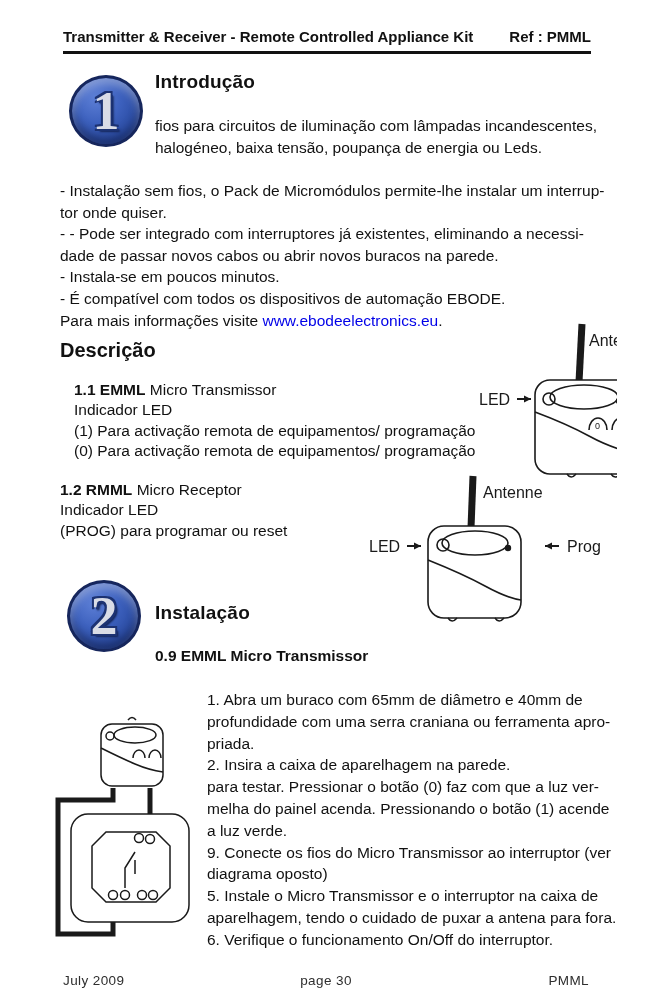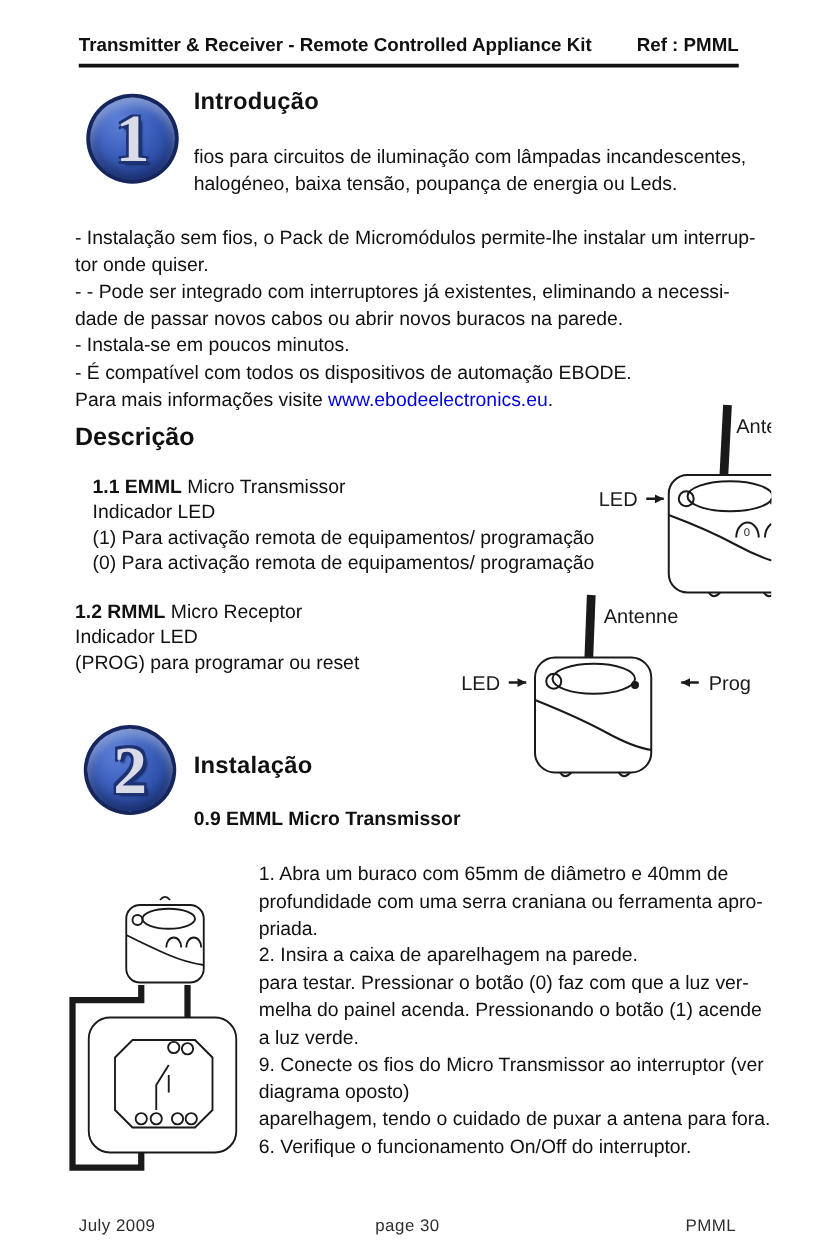--- a/index.html
+++ b/index.html
@@ -163,20 +163,21 @@
   <div class="abs body-txt" style="left:174px; top:673px; line-height:21.8px;">
     <div>1. Abra um buraco com 65mm de diâmetro e 40mm de</div>
     <div>profundidade com uma serra craniana ou ferramenta apro-</div>
     <div>priada.</div>
     <div>2. Insira a caixa de aparelhagem na parede.</div>
     <div>para testar. Pressionar o botão (0) faz com que a luz ver-</div>
     <div>melha do painel acenda. Pressionando o botão (1) acende</div>
     <div>a luz verde.</div>
     <div>9. Conecte os fios do Micro Transmissor ao interruptor (ver</div>
     <div>diagrama oposto)</div>
+    <div>5. Instale o Micro Transmissor e o interruptor na caixa de</div>
     <div>aparelhagem, tendo o cuidado de puxar a antena para fora.</div>
     <div>6. Verifique o funcionamento On/Off do interruptor.</div>
   </div>
 
   <div class="footer">
     <span>July 2009</span>
     <span class="mid">page 30</span>
     <span>PMML</span>
   </div>
 

